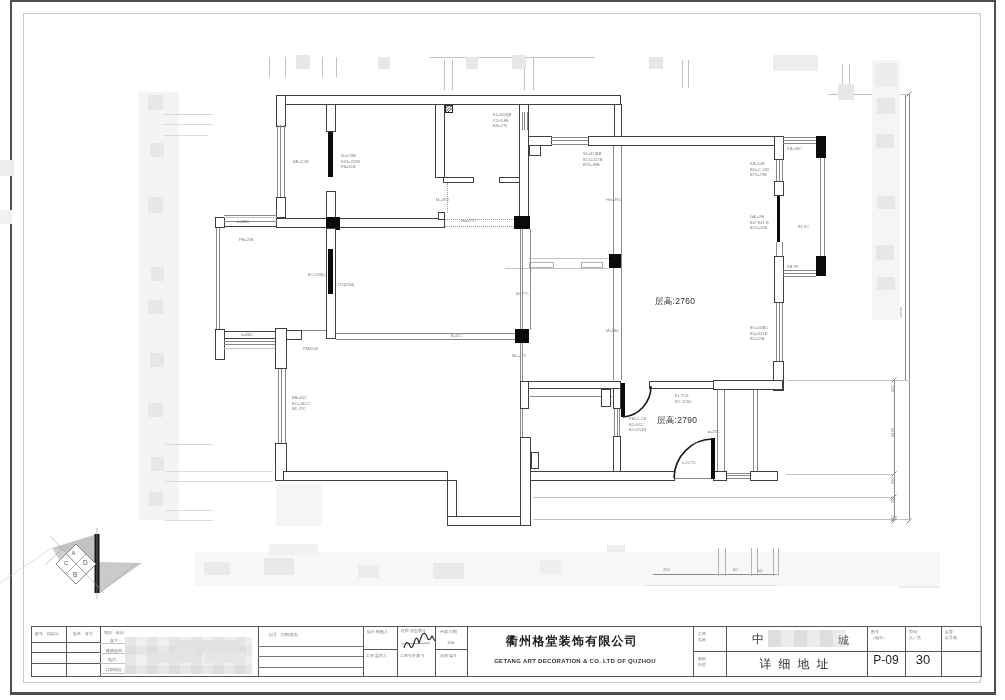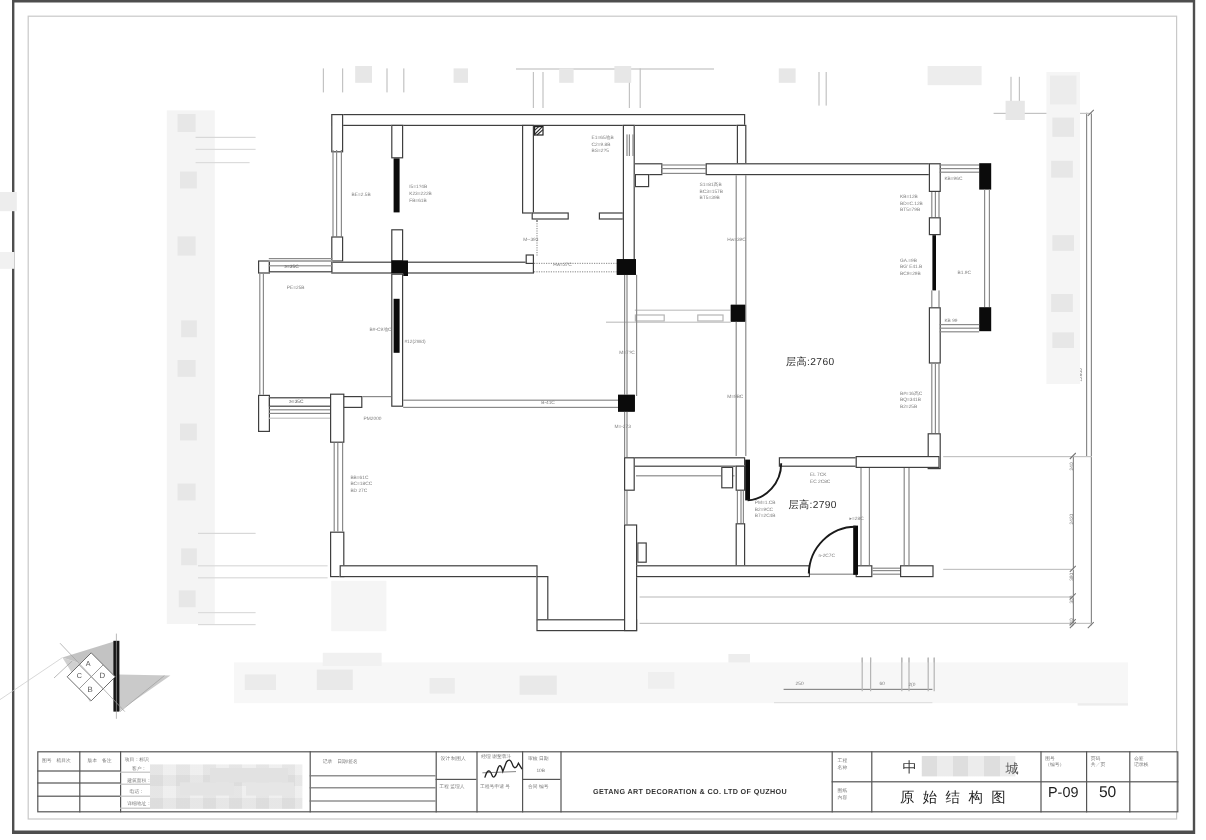--- a/index.html
+++ b/index.html
@@ -276,42 +276,43 @@
 <div class="t2" style="left:366px;top:652.5px;">工程 监理人</div>
 
 <div class="t2" style="left:401px;top:628px;">经理 谢斐蓉斗</div>
 <div class="t2" style="left:400px;top:652.5px;">工程号申请 号</div>
 
 <div class="t2" style="left:440px;top:628.5px;">审核 日期</div>
 <div class="t2" style="left:447px;top:640px;">10B</div>
 <div style="left:435px;top:649px;width:32px;height:1px;background:#555;"></div>
 <div class="t2" style="left:440px;top:652.5px;">合同 编号</div>
 
+<div style="left:458px;top:633px;width:228px;height:17px;color:#1c1c1c;font-size:12px;font-weight:bold;text-align:center;letter-spacing:1.2px;">衢州格堂装饰有限公司</div>
 <div style="left:461px;top:658px;width:228px;height:9px;color:#333;font-size:6px;font-weight:bold;text-align:center;letter-spacing:0.3px;">GETANG ART DECORATION &amp; CO. LTD OF QUZHOU</div>
 
 <div class="t2" style="left:698px;top:631px;">工程
 名称</div>
 <div style="left:693px;top:651px;width:289px;height:1px;background:#555;"></div>
 <div class="t2" style="left:698px;top:656px;">图纸
 内容</div>
 
 <div style="left:752px;top:631px;width:20px;height:15px;color:#3a3a3a;font-size:12px;">中</div>
 <div style="left:768px;top:630px;width:78px;height:17px;background:
  repeating-linear-gradient(90deg,#dedede 0 13px,#ececec 13px 26px);"></div>
 <div style="left:838px;top:633px;width:12px;height:13px;color:#555;font-size:11px;">城</div>
 
-<div style="left:740px;top:656px;width:115px;height:15px;color:#1e1e1e;font-size:12px;letter-spacing:7px;text-align:center;">原始结构图</div>
+<div style="left:740px;top:656px;width:115px;height:15px;color:#1e1e1e;font-size:12px;letter-spacing:7px;text-align:center;">详细地址</div>
 
 <div class="t2" style="left:871px;top:629px;">图号
 （编号）</div>
 <div style="left:869px;top:653px;width:34px;height:16px;color:#1e1e1e;font-size:12px;text-align:center;">P-09</div>
 
 <div class="t2" style="left:909px;top:629px;">页码
 共／页</div>
-<div style="left:906px;top:652px;width:34px;height:16px;color:#1e1e1e;font-size:13px;text-align:center;">50</div>
+<div style="left:906px;top:652px;width:34px;height:16px;color:#1e1e1e;font-size:13px;text-align:center;">30</div>
 
 <div class="t2" style="left:945px;top:629px;">会签
 记录栈</div>
 
 <div class="l" style="left:909px;top:94px;width:1px;height:427px;"></div>
 
 <div class="l" style="left:904.5px;top:94px;width:1px;height:286px;"></div>
 
 <div class="l" style="left:894px;top:380px;width:1px;height:141px;"></div>
 

